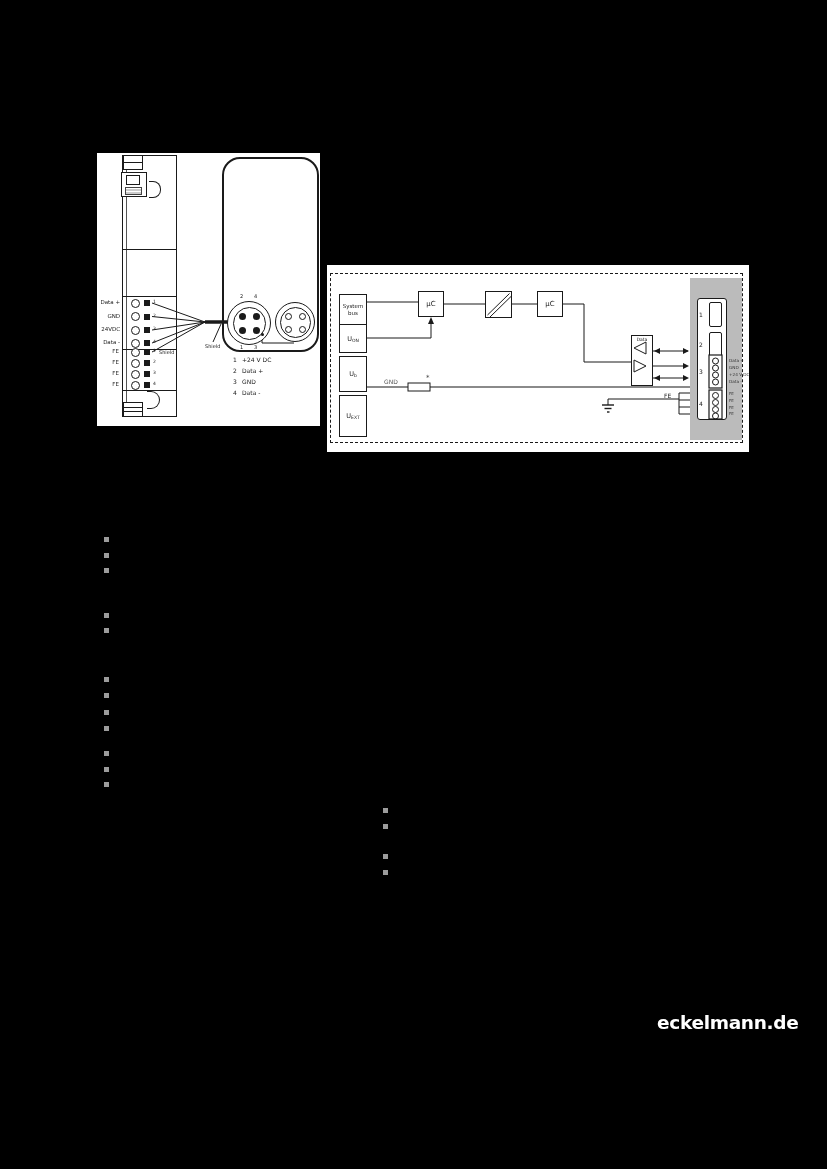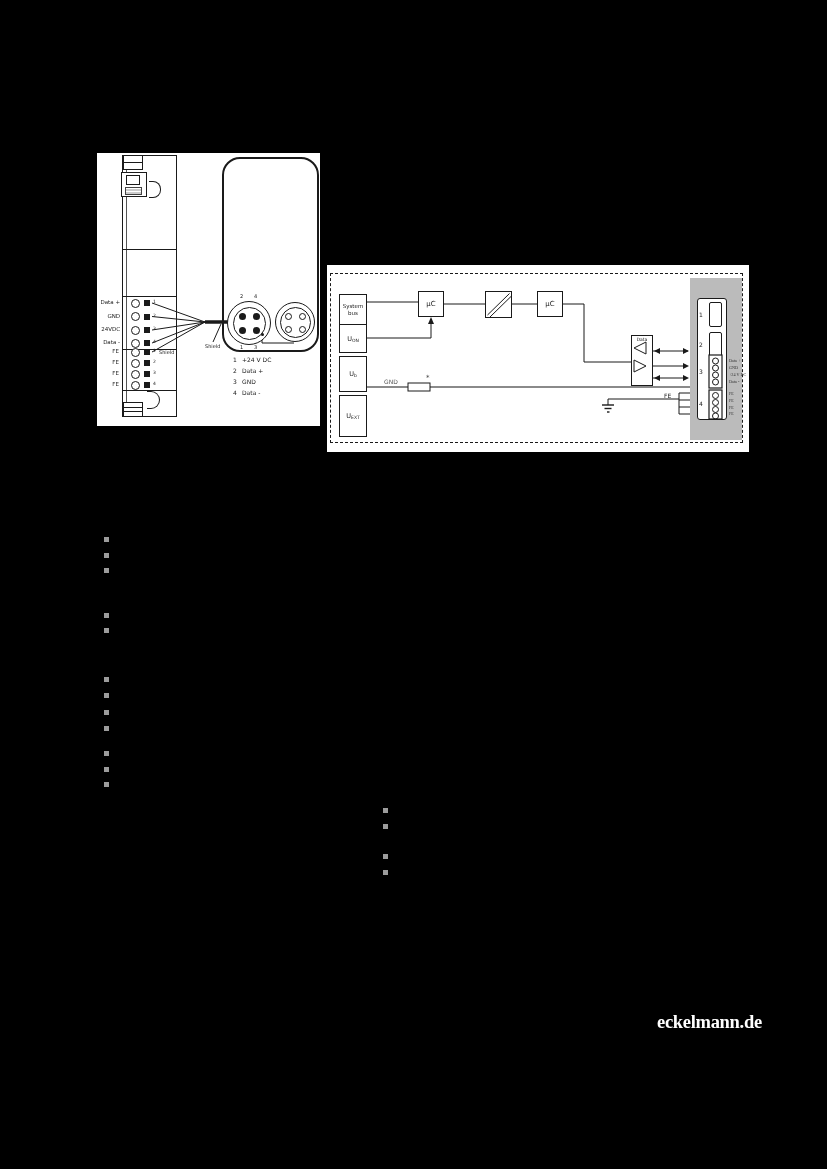--- a/index.html
+++ b/index.html
@@ -1,18 +1,18 @@
 <!DOCTYPE html>
 <html><head>
 <meta charset="utf-8">
 <style>
   html,body{margin:0;padding:0;background:#000;}
   #page{position:relative;width:827px;height:1169px;background:#000;overflow:hidden;
         font-family:"DejaVu Sans", sans-serif;}
-  .abs{position:absolute;font-family:Liberation Serif, serif;}
+  .abs{position:absolute;}
   .fig{position:absolute;background:#ffffff;overflow:hidden;}
   .lbl{position:absolute;color:#222;white-space:nowrap;}
   .box{position:absolute;background:#fff;border:1.5px solid #1a1a1a;box-sizing:border-box;
        display:flex;align-items:center;justify-content:center;text-align:center;color:#1a1a1a;}
   .bullet{position:absolute;width:5px;height:5px;background:#9c9c9c;}
   svg{position:absolute;left:0;top:0;pointer-events:none;}
   .circ{position:absolute;border:1.2px solid #1a1a1a;border-radius:50%;box-sizing:border-box;background:#fff;}
   .pin{position:absolute;width:7px;height:7px;border-radius:50%;background:#1a1a1a;}
   .sq{position:absolute;width:6px;height:6px;background:#1a1a1a;}
   .divider{position:absolute;height:1px;background:#1a1a1a;}

